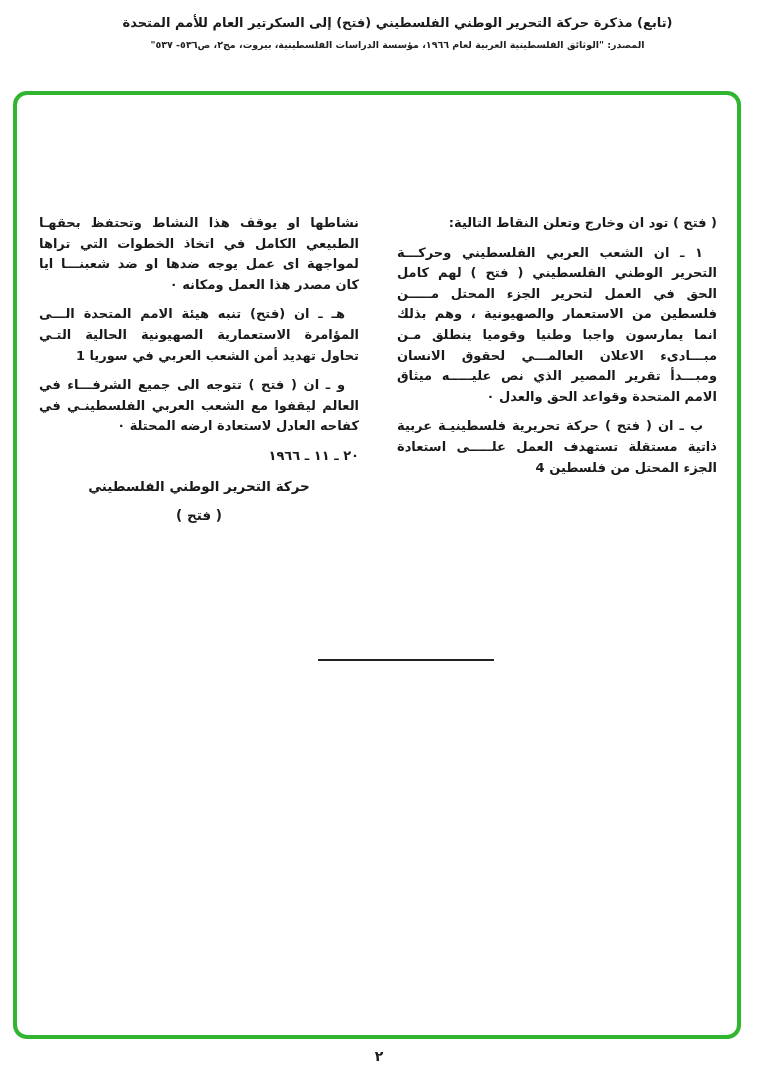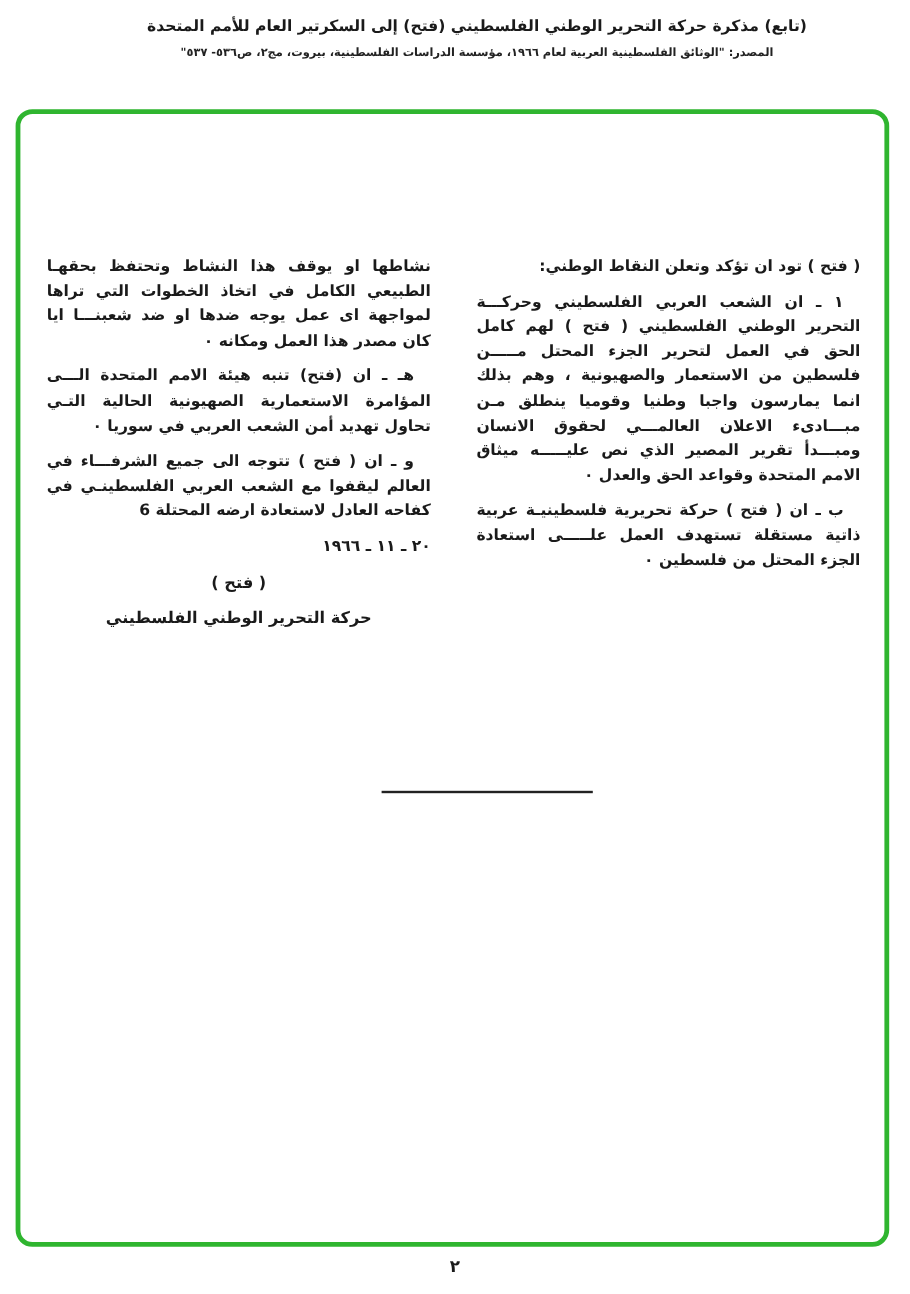--- a/index.html
+++ b/index.html
@@ -99,32 +99,32 @@
 
   <div class="header">
     <div class="header-title">(تابع) مذكرة حركة التحرير الوطني الفلسطيني (فتح) إلى السكرتير العام للأمم المتحدة</div>
     <div class="header-source">المصدر: "الوثائق الفلسطينية العربية لعام ١٩٦٦، مؤسسة الدراسات الفلسطينية، بيروت، مج٢، ص٥٣٦- ٥٣٧"</div>
   </div>
 
   <div class="frame">
     <div class="columns">
 
       <div class="col">
-        <p>( فتح ) تود ان تؤكد وتعلن النقاط الوطني:</p>
+        <p>( فتح ) تود ان وخارج وتعلن النقاط التالية:</p>
         <p class="indent">١ ـ ان الشعب العربي الفلسطيني وحركـــة التحرير الوطني الفلسطيني ( فتح ) لهم كامل الحق في العمل لتحرير الجزء المحتل مـــــن فلسطين من الاستعمار والصهيونية ، وهم بذلك انما يمارسون واجبا وطنيا وقوميا ينطلق مـن مبـــادىء الاعلان العالمـــي لحقوق الانسان ومبـــدأ تقرير المصير الذي نص عليـــــه ميثاق الامم المتحدة وقواعد الحق والعدل ٠</p>
-        <p class="indent">ب ـ ان ( فتح ) حركة تحريرية فلسطينيـة عربية ذاتية مستقلة تستهدف العمل علـــــى استعادة الجزء المحتل من فلسطين ٠</p>
+        <p class="indent">ب ـ ان ( فتح ) حركة تحريرية فلسطينيـة عربية ذاتية مستقلة تستهدف العمل علـــــى استعادة الجزء المحتل من فلسطين 4</p>
       </div>
 
       <div class="col">
         <p>نشاطها او يوقف هذا النشاط وتحتفظ بحقهـا الطبيعي الكامل في اتخاذ الخطوات التي تراها لمواجهة اى عمل يوجه ضدها او ضد شعبنـــا ايا كان مصدر هذا العمل ومكانه ٠</p>
-        <p class="indent">هـ ـ ان (فتح) تنبه هيئة الامم المتحدة الـــى المؤامرة الاستعمارية الصهيونية الحالية التـي تحاول تهديد أمن الشعب العربي في سوريا ٠</p>
-        <p class="indent">و ـ ان ( فتح ) تتوجه الى جميع الشرفـــاء في العالم ليقفوا مع الشعب العربي الفلسطينـي في كفاحه العادل لاستعادة ارضه المحتلة 6</p>
+        <p class="indent">هـ ـ ان (فتح) تنبه هيئة الامم المتحدة الـــى المؤامرة الاستعمارية الصهيونية الحالية التـي تحاول تهديد أمن الشعب العربي في سوريا 1</p>
+        <p class="indent">و ـ ان ( فتح ) تتوجه الى جميع الشرفـــاء في العالم ليقفوا مع الشعب العربي الفلسطينـي في كفاحه العادل لاستعادة ارضه المحتلة ٠</p>
         <p class="date-line">٢٠ ـ ١١ ـ ١٩٦٦</p>
+        <p class="sig">حركة التحرير الوطني الفلسطيني</p>
         <p class="sig">( فتح )</p>
-        <p class="sig">حركة التحرير الوطني الفلسطيني</p>
       </div>
 
     </div>
 
     <div class="divider"></div>
   </div>
 
   <div class="page-number">٢</div>
 
 </div>

